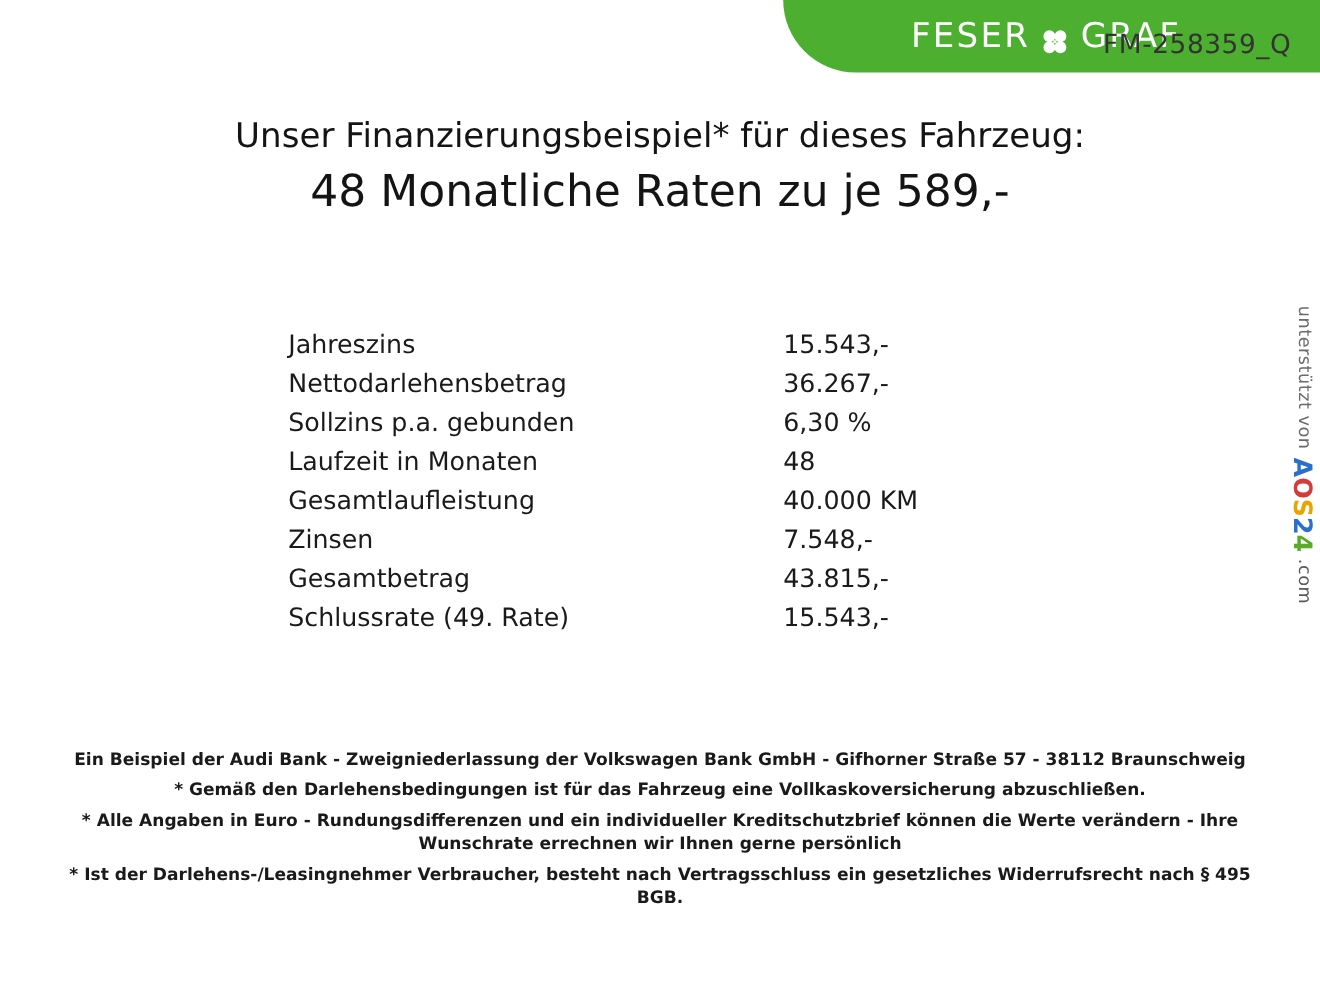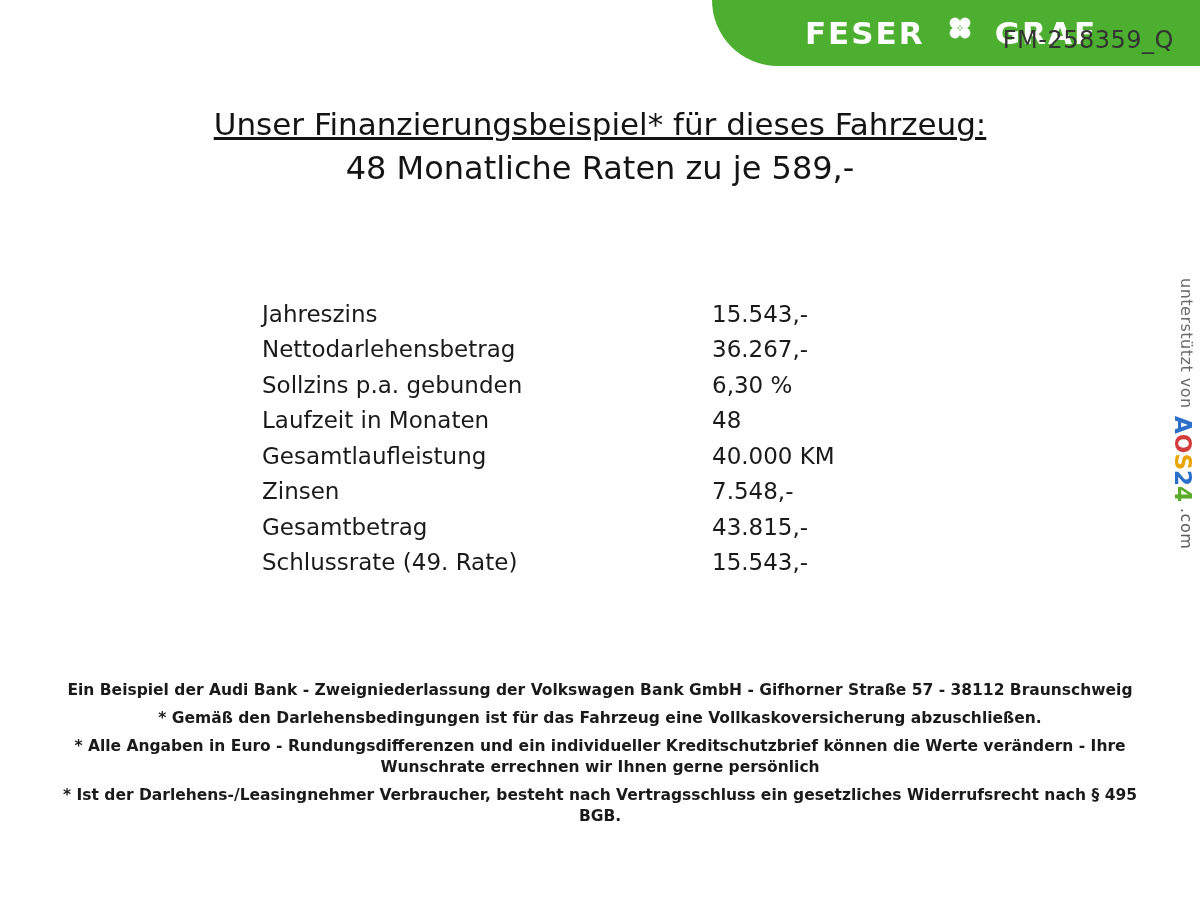--- a/index.html
+++ b/index.html
@@ -27,26 +27,26 @@
     border-bottom-left-radius: 66px;
     display: flex;
     align-items: center;
     justify-content: center;
     padding-right: 10px;
     box-sizing: border-box;
   }
   .brand-text {
     color: #ffffff;
     font-size: 31px;
-    font-weight: bold;
+    font-weight: normal;
     letter-spacing: 2px;
     white-space: nowrap;
     display: flex;
-    align-items: flex-start;
-    gap: 22px;
+    align-items: flex-end;
+    gap: 10px;
   }
   .clover {
     display: inline-block;
     width: 26px;
     height: 26px;
     position: relative;
   }
   .clover svg { display: block; }
 
   .stock-number {
@@ -65,24 +65,23 @@
     top: 105px;
     left: 0;
     width: 1200px;
     text-align: center;
   }
   .headline-1 {
     font-size: 31px;
     color: #141414;
     line-height: 1.25;
     white-space: nowrap;
-    text-decoration: underline;
   }
   .headline-2 {
-    font-size: 32px;
+    font-size: 40px;
     color: #141414;
     line-height: 1.3;
     margin-top: 4px;
     white-space: nowrap;
   }
 
   
   .finance-table {
     position: absolute;
     top: 300px;

